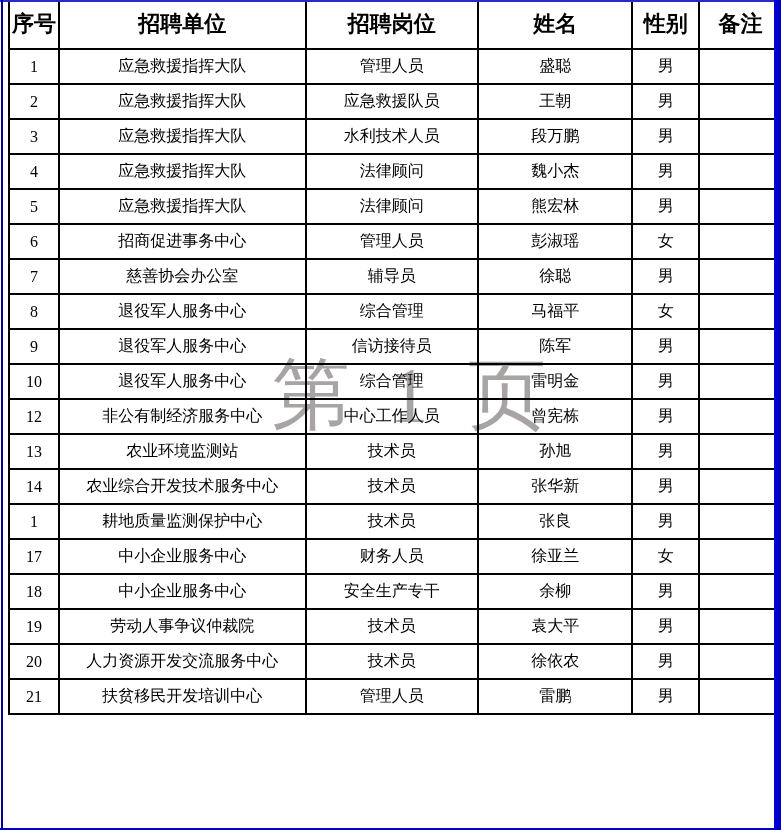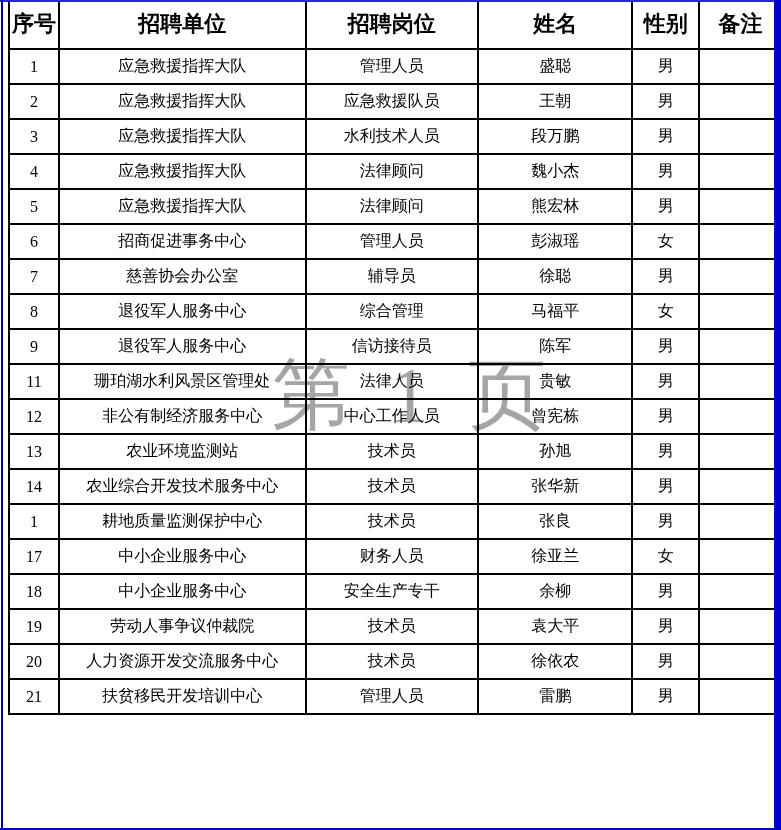--- a/index.html
+++ b/index.html
@@ -156,24 +156,24 @@
       </tr>
       <tr>
         <td>9</td>
         <td>退役军人服务中心</td>
         <td>信访接待员</td>
         <td>陈军</td>
         <td>男</td>
         <td></td>
       </tr>
       <tr>
-        <td>11</td>
-        <td>珊珀湖水利风景区管理处</td>
-        <td>法律人员</td>
-        <td>贵敏</td>
+        <td>10</td>
+        <td>退役军人服务中心</td>
+        <td>综合管理</td>
+        <td>雷明金</td>
         <td>男</td>
         <td></td>
       </tr>
       <tr>
         <td>12</td>
         <td>非公有制经济服务中心</td>
         <td>中心工作人员</td>
         <td>曾宪栋</td>
         <td>男</td>
         <td></td>

